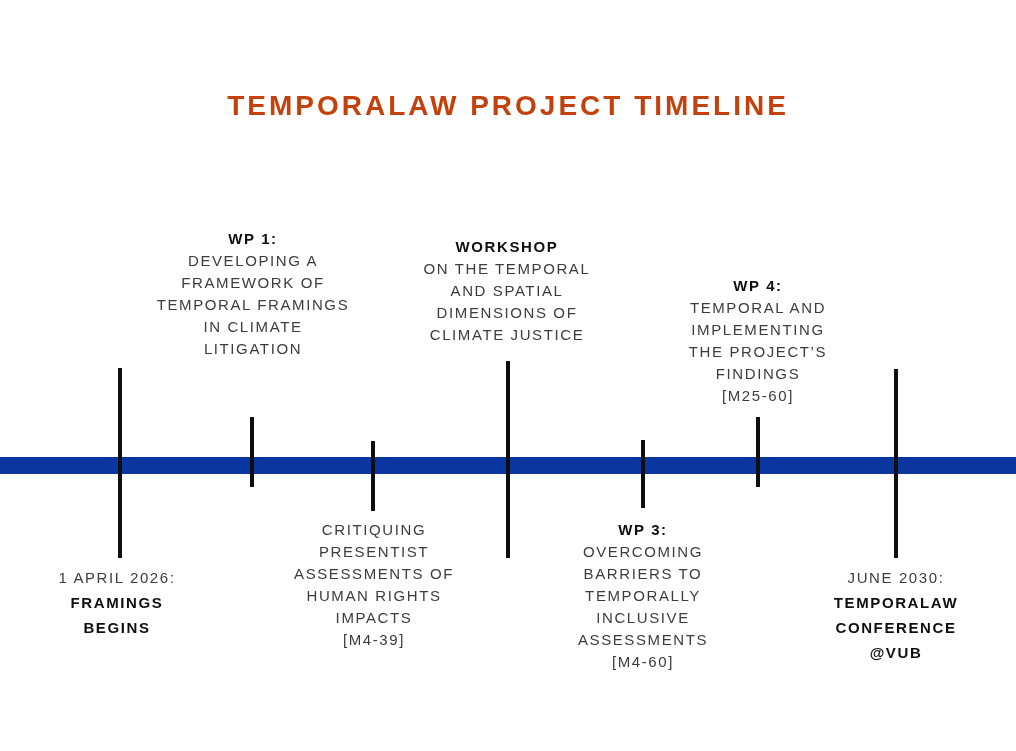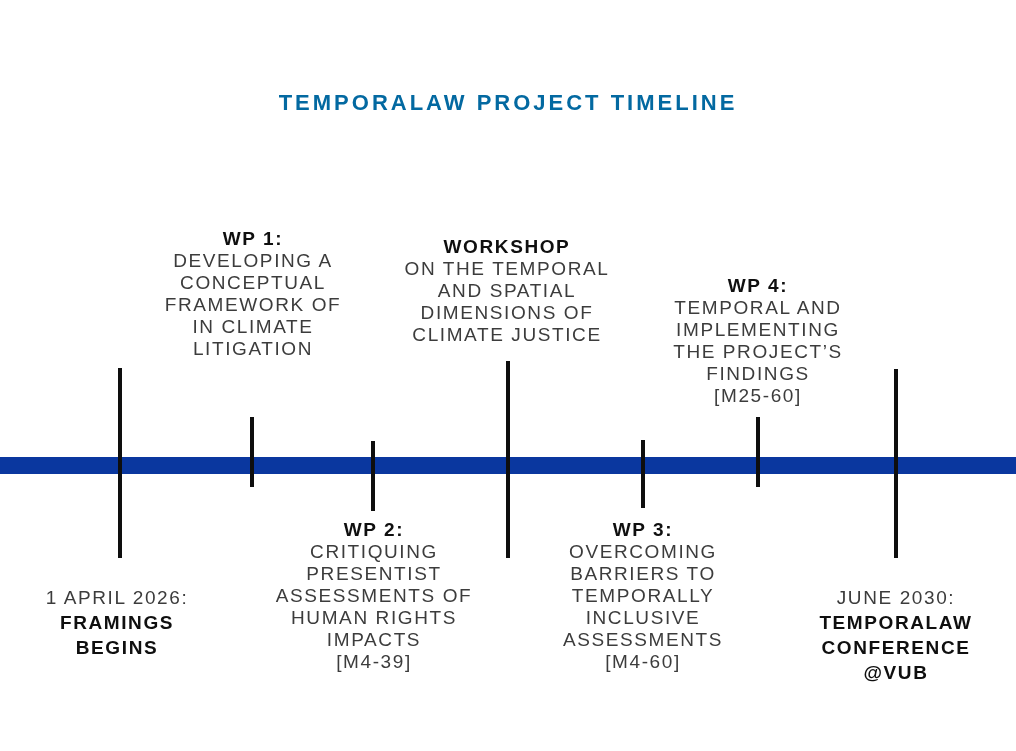--- a/index.html
+++ b/index.html
@@ -14,24 +14,24 @@
     background: #ffffff;
     overflow: hidden;
     font-family: "Liberation Sans", sans-serif;
   }
   .title {
     position: absolute;
     left: 0;
     right: 0;
     top: 90px;
     text-align: center;
-    font-size: 22px;
+    font-size: 28px;
     font-weight: 700;
     letter-spacing: 3px;
-    color: #0369a1;
+    color: #c2410c;
   }
   .bar {
     position: absolute;
     left: 0;
     top: 457px;
     width: 1016px;
     height: 17px;
     background: #0a379f;
   }
   .tick {
@@ -44,31 +44,31 @@
   .tick.t2 { left: 252px; top: 417px; height: 70px;  }
   .tick.t3 { left: 373px; top: 441px; height: 70px;  }
   .tick.t4 { left: 508px; top: 361px; height: 197px; }
   .tick.t5 { left: 643px; top: 440px; height: 68px;  }
   .tick.t6 { left: 758px; top: 417px; height: 70px;  }
   .tick.t7 { left: 896px; top: 369px; height: 189px; }
   .label {
     position: absolute;
     transform: translateX(-50%);
     text-align: center;
-    font-size: 19px;
+    font-size: 15px;
     letter-spacing: 1.6px;
     line-height: 22px;
     color: #3c3c3c;
     white-space: nowrap;
   }
   .label .ln.b {
     font-weight: 700;
     color: #0f0f0f;
   }
-  .label.date { line-height: 25px; margin-top: 20px; }
+  .label.date { line-height: 25px; }
   .label.l1 { left: 117px; top: 565px; }
   .label.l2 { left: 253px; top: 228px; }
   .label.l3 { left: 374px; top: 519px; }
   .label.l4 { left: 507px; top: 236px; }
   .label.l5 { left: 643px; top: 519px; }
   .label.l6 { left: 758px; top: 275px; }
   .label.l7 { left: 896px; top: 565px; }
 </style>
 </head>
 <body>
@@ -89,28 +89,27 @@
 
   <div class="label date l1">
     <div class="ln">1 APRIL 2026:</div>
     <div class="ln b">FRAMINGS</div>
     <div class="ln b">BEGINS</div>
   </div>
 
   <div class="label l2">
     <div class="ln b">WP 1:</div>
     <div class="ln">DEVELOPING A</div>
-    <div class="ln">CONCEPTUAL</div>
     <div class="ln">FRAMEWORK OF</div>
+    <div class="ln">TEMPORAL FRAMINGS</div>
     <div class="ln">IN CLIMATE</div>
     <div class="ln">LITIGATION</div>
   </div>
 
   <div class="label l3">
-    <div class="ln b">WP 2:</div>
     <div class="ln">CRITIQUING</div>
     <div class="ln">PRESENTIST</div>
     <div class="ln">ASSESSMENTS OF</div>
     <div class="ln">HUMAN RIGHTS</div>
     <div class="ln">IMPACTS</div>
     <div class="ln">[M4-39]</div>
   </div>
 
   <div class="label l4">
     <div class="ln b">WORKSHOP</div>

